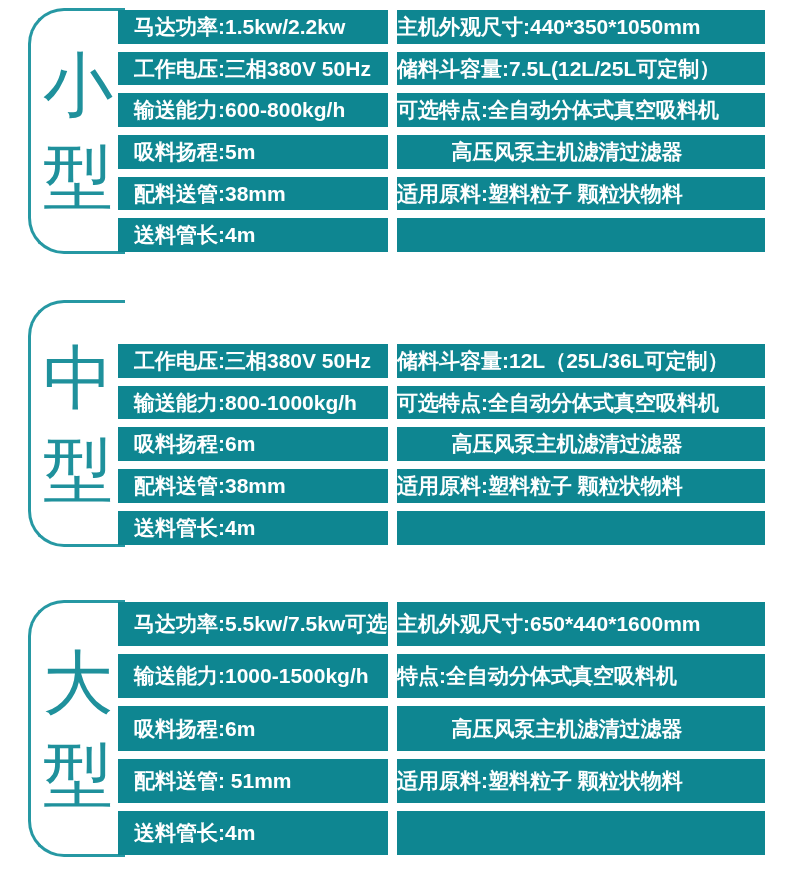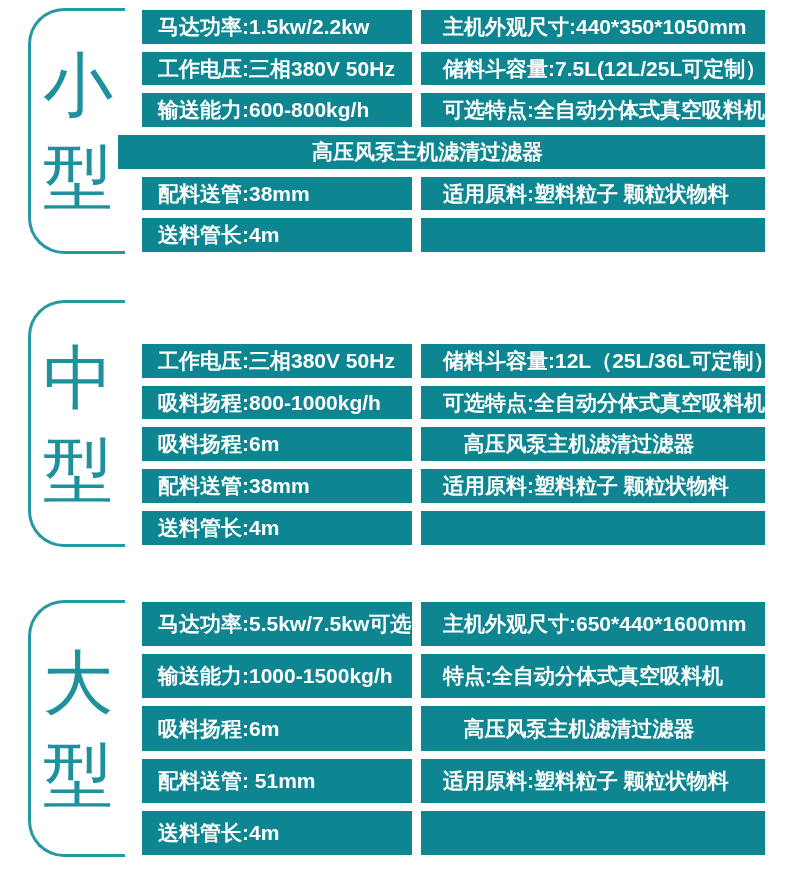--- a/index.html
+++ b/index.html
@@ -55,22 +55,22 @@
   .cell {
     background: var(--cell_bg);
     color: var(--text_color);
     display: flex;
     align-items: center;
     font-size: 21px;
     font-weight: bold;
     white-space: nowrap;
     overflow: hidden;
   }
-  .cell.left  { width: 270px; padding-left: 16px; margin-left: 24px; }
-  .cell.right { flex: 1; padding-left: 22px; }
+  .cell.left  { width: 270px; padding-left: 16px; }
+  .cell.right { flex: 1; }
   .cell.right.centered { justify-content: center; padding-left: 0; padding-right: 28px; }
 </style>
 </head>
 <body>
 
 <div class="page">
 
   <div class="section" id="section-small">
     <div class="label-box">
       <div class="label-char">小</div>
@@ -83,20 +83,21 @@
       </div>
       <div class="row">
         <div class="cell left">工作电压:三相380V 50Hz</div>
         <div class="cell right">储料斗容量:7.5L(12L/25L可定制）</div>
       </div>
       <div class="row">
         <div class="cell left">输送能力:600-800kg/h</div>
         <div class="cell right">可选特点:全自动分体式真空吸料机</div>
       </div>
       <div class="row">
+        <div class="cell left">吸料扬程:5m</div>
         <div class="cell right centered">高压风泵主机滤清过滤器</div>
       </div>
       <div class="row">
         <div class="cell left">配料送管:38mm</div>
         <div class="cell right">适用原料:塑料粒子 颗粒状物料</div>
       </div>
       <div class="row">
         <div class="cell left">送料管长:4m</div>
         <div class="cell right"></div>
       </div>
@@ -109,21 +110,21 @@
       <div class="label-char">型</div>
     </div>
     <div class="rows">
       <div class="row">
       </div>
       <div class="row">
         <div class="cell left">工作电压:三相380V 50Hz</div>
         <div class="cell right">储料斗容量:12L（25L/36L可定制）</div>
       </div>
       <div class="row">
-        <div class="cell left">吸料扬程:800-1000kg/h</div>
+        <div class="cell left">输送能力:800-1000kg/h</div>
         <div class="cell right">可选特点:全自动分体式真空吸料机</div>
       </div>
       <div class="row">
         <div class="cell left">吸料扬程:6m</div>
         <div class="cell right centered">高压风泵主机滤清过滤器</div>
       </div>
       <div class="row">
         <div class="cell left">配料送管:38mm</div>
         <div class="cell right">适用原料:塑料粒子 颗粒状物料</div>
       </div>

